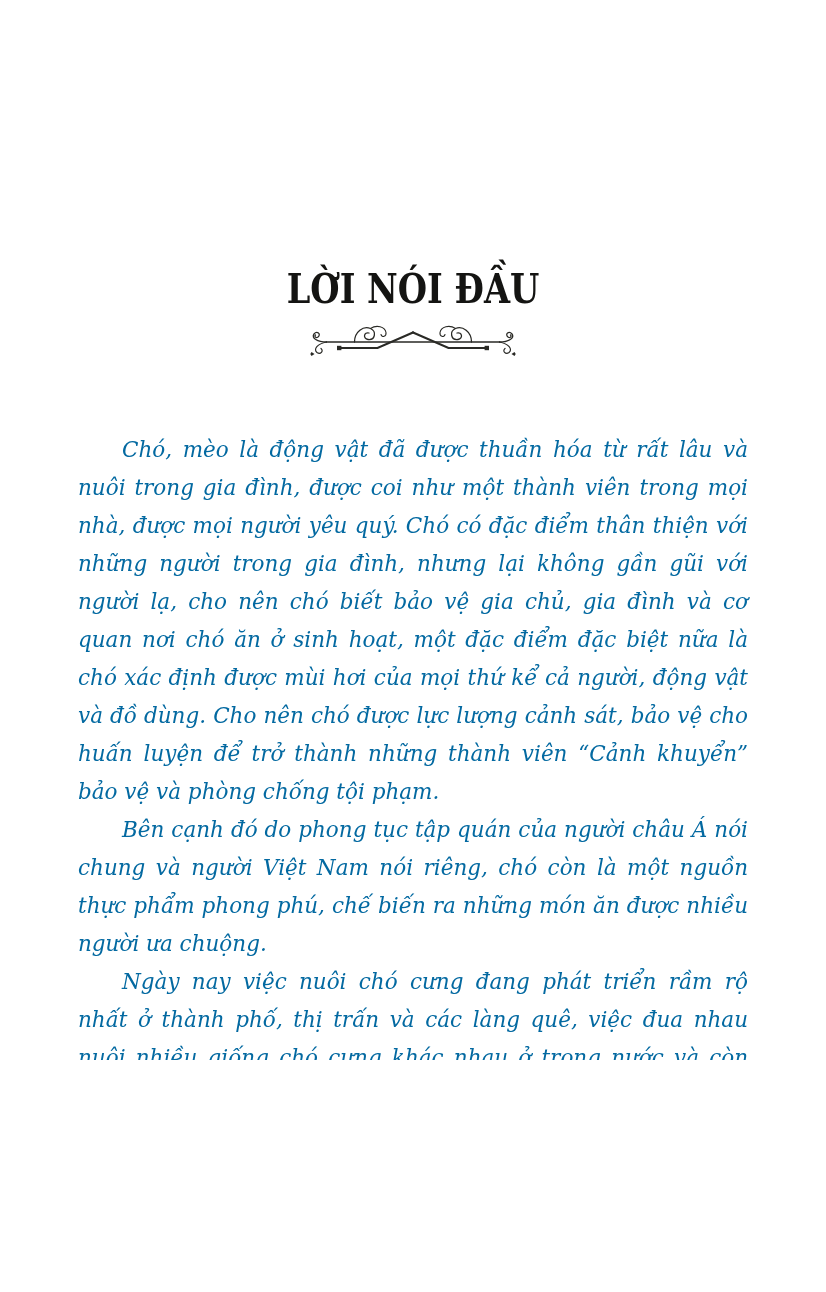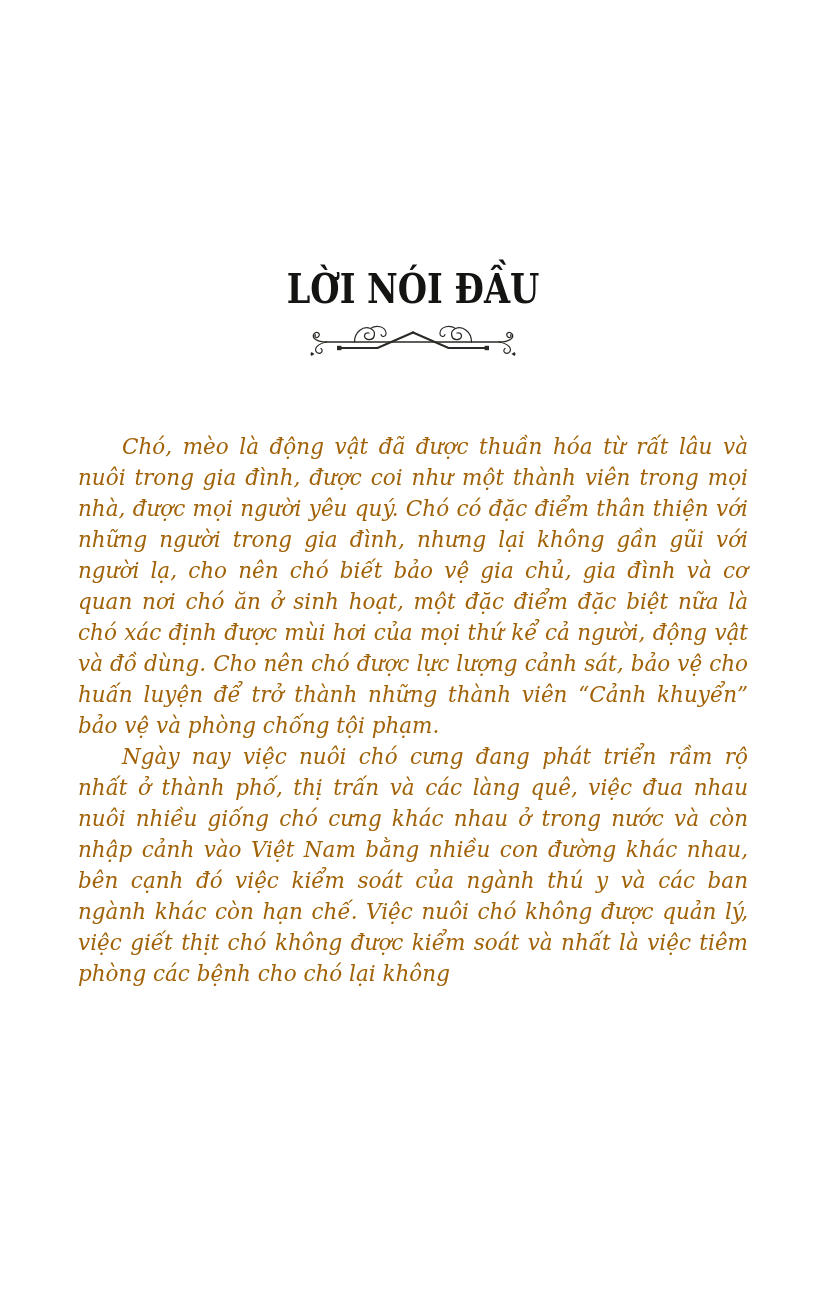--- a/index.html
+++ b/index.html
@@ -39,23 +39,23 @@
     height: 43px;
   }
   .body-text {
     position: absolute;
     top: 431px;
     left: 78px;
     width: 670px;
     font-family: "DejaVu Serif", serif;
     font-style: italic;
     font-size: 21.5px;
-    line-height: 31px;
+    line-height: 38px;
     text-align: justify;
-    color: #a16207;
+    color: #0369a1;
   }
   .body-text p {
     margin: 0;
     padding: 0;
     text-indent: 44px;
   }
   .footer-ornament {
     position: absolute;
     top: 1143px;
     left: 50%;
@@ -107,20 +107,21 @@
       </defs>
 
       <path class="ink" stroke-width="1.3" d="M 22 19 H 195"></path>
       <use href="#tside"></use>
       <use href="#tside" transform="translate(217,0) scale(-1,1)"></use>
     </svg>
   </div>
 
   <div class="body-text">
     <p>Chó, mèo là động vật đã được thuần hóa từ rất lâu và nuôi trong gia đình, được coi như một thành viên trong mọi nhà, được mọi người yêu quý. Chó có đặc điểm thân thiện với những người trong gia đình, nhưng lại không gần gũi với người lạ, cho nên chó biết bảo vệ gia chủ, gia đình và cơ quan nơi chó ăn ở sinh hoạt, một đặc điểm đặc biệt nữa là chó xác định được mùi hơi của mọi thứ kể cả người, động vật và đồ dùng. Cho nên chó được lực lượng cảnh sát, bảo vệ cho huấn luyện để trở thành những thành viên “Cảnh khuyển” bảo vệ và phòng chống tội phạm.</p>
+    <p>Bên cạnh đó do phong tục tập quán của người châu Á nói chung và người Việt Nam nói riêng, chó còn là một nguồn thực phẩm phong phú, chế biến ra những món ăn được nhiều người ưa chuộng.</p>
     <p>Ngày nay việc nuôi chó cưng đang phát triển rầm rộ nhất ở thành phố, thị trấn và các làng quê, việc đua nhau nuôi nhiều giống chó cưng khác nhau ở trong nước và còn nhập cảnh vào Việt Nam bằng nhiều con đường khác nhau, bên cạnh đó việc kiểm soát của ngành thú y và các ban ngành khác còn hạn chế. Việc nuôi chó không được quản lý, việc giết thịt chó không được kiểm soát và nhất là việc tiêm phòng các bệnh cho chó lại không</p>
   </div>
 
   <div class="footer-ornament">
     <svg viewBox="0 0 340 92">
       <defs>
         <g id="fside">
 
           <path class="ink" stroke-width="2" d="M 12 60 H 138"></path>
           <path class="ink" stroke-width="1" d="M 24 64.5 H 128"></path>

